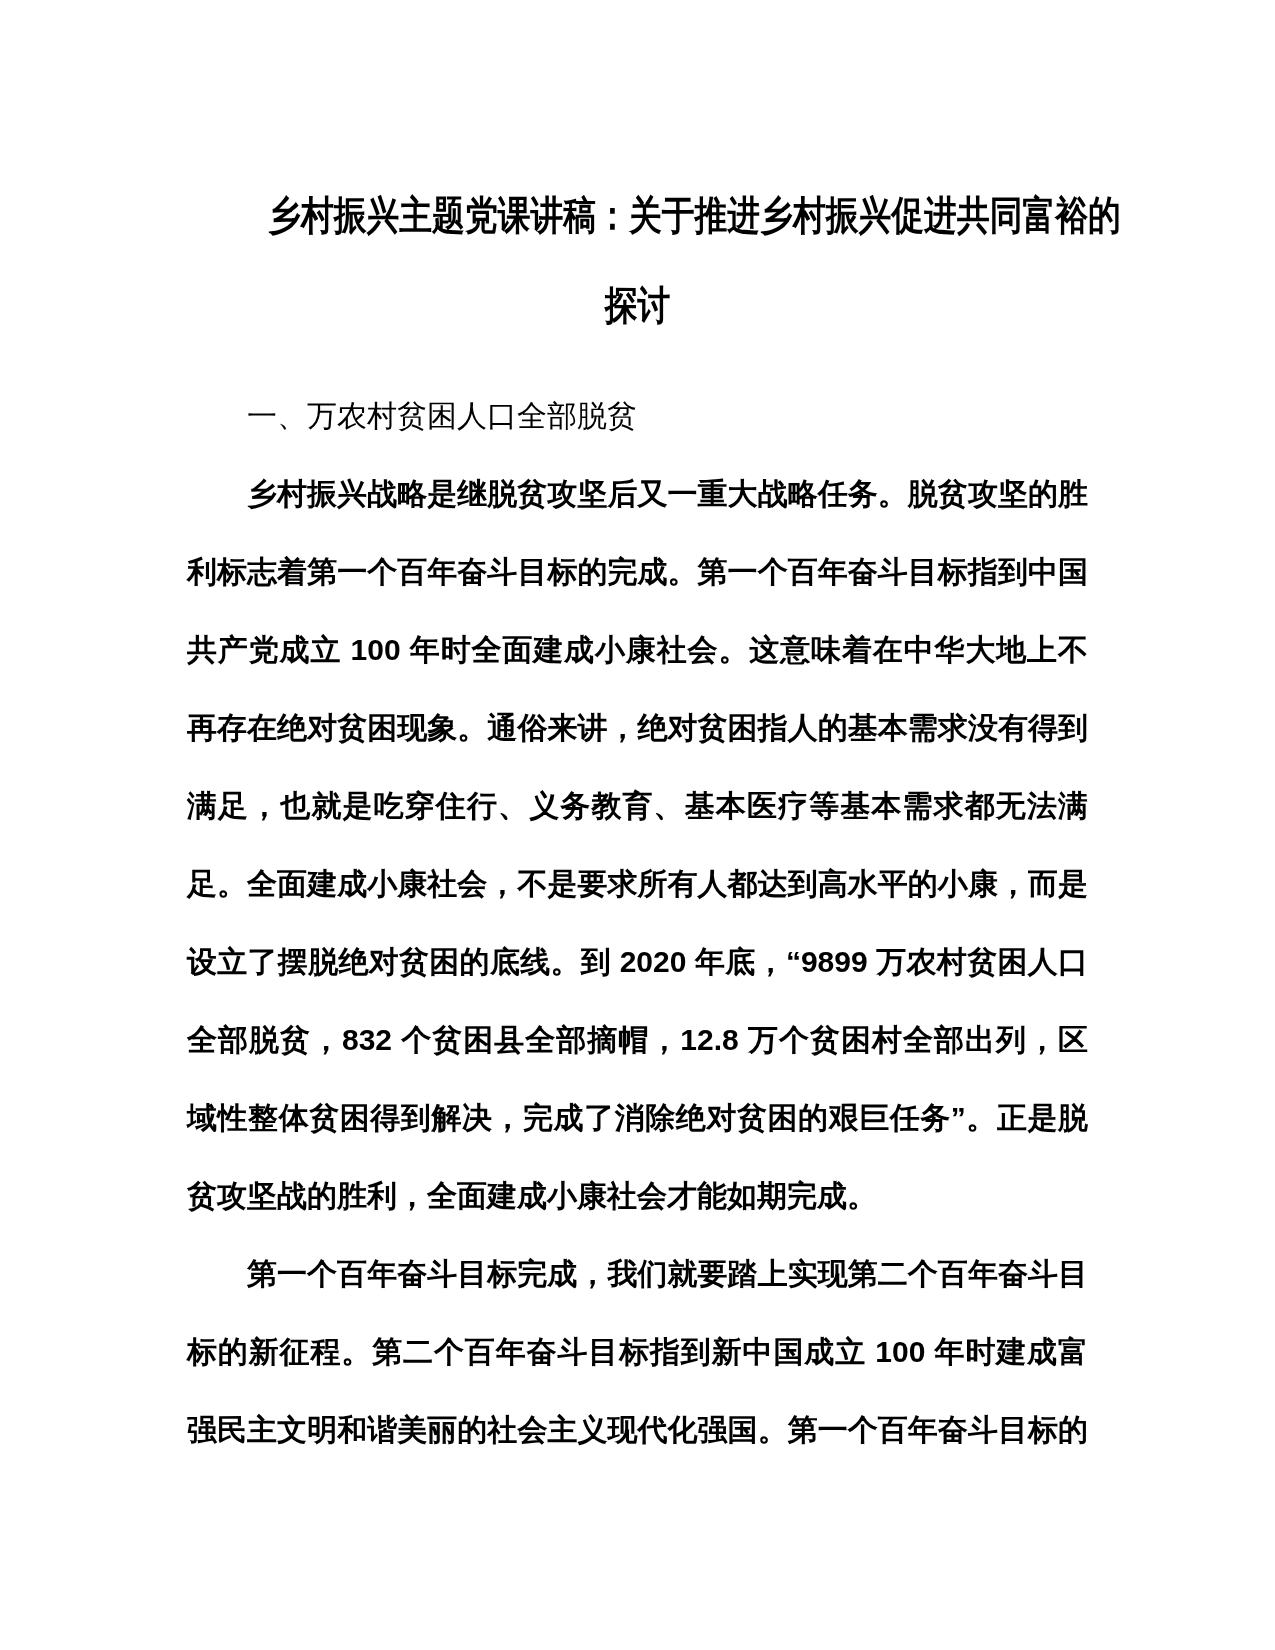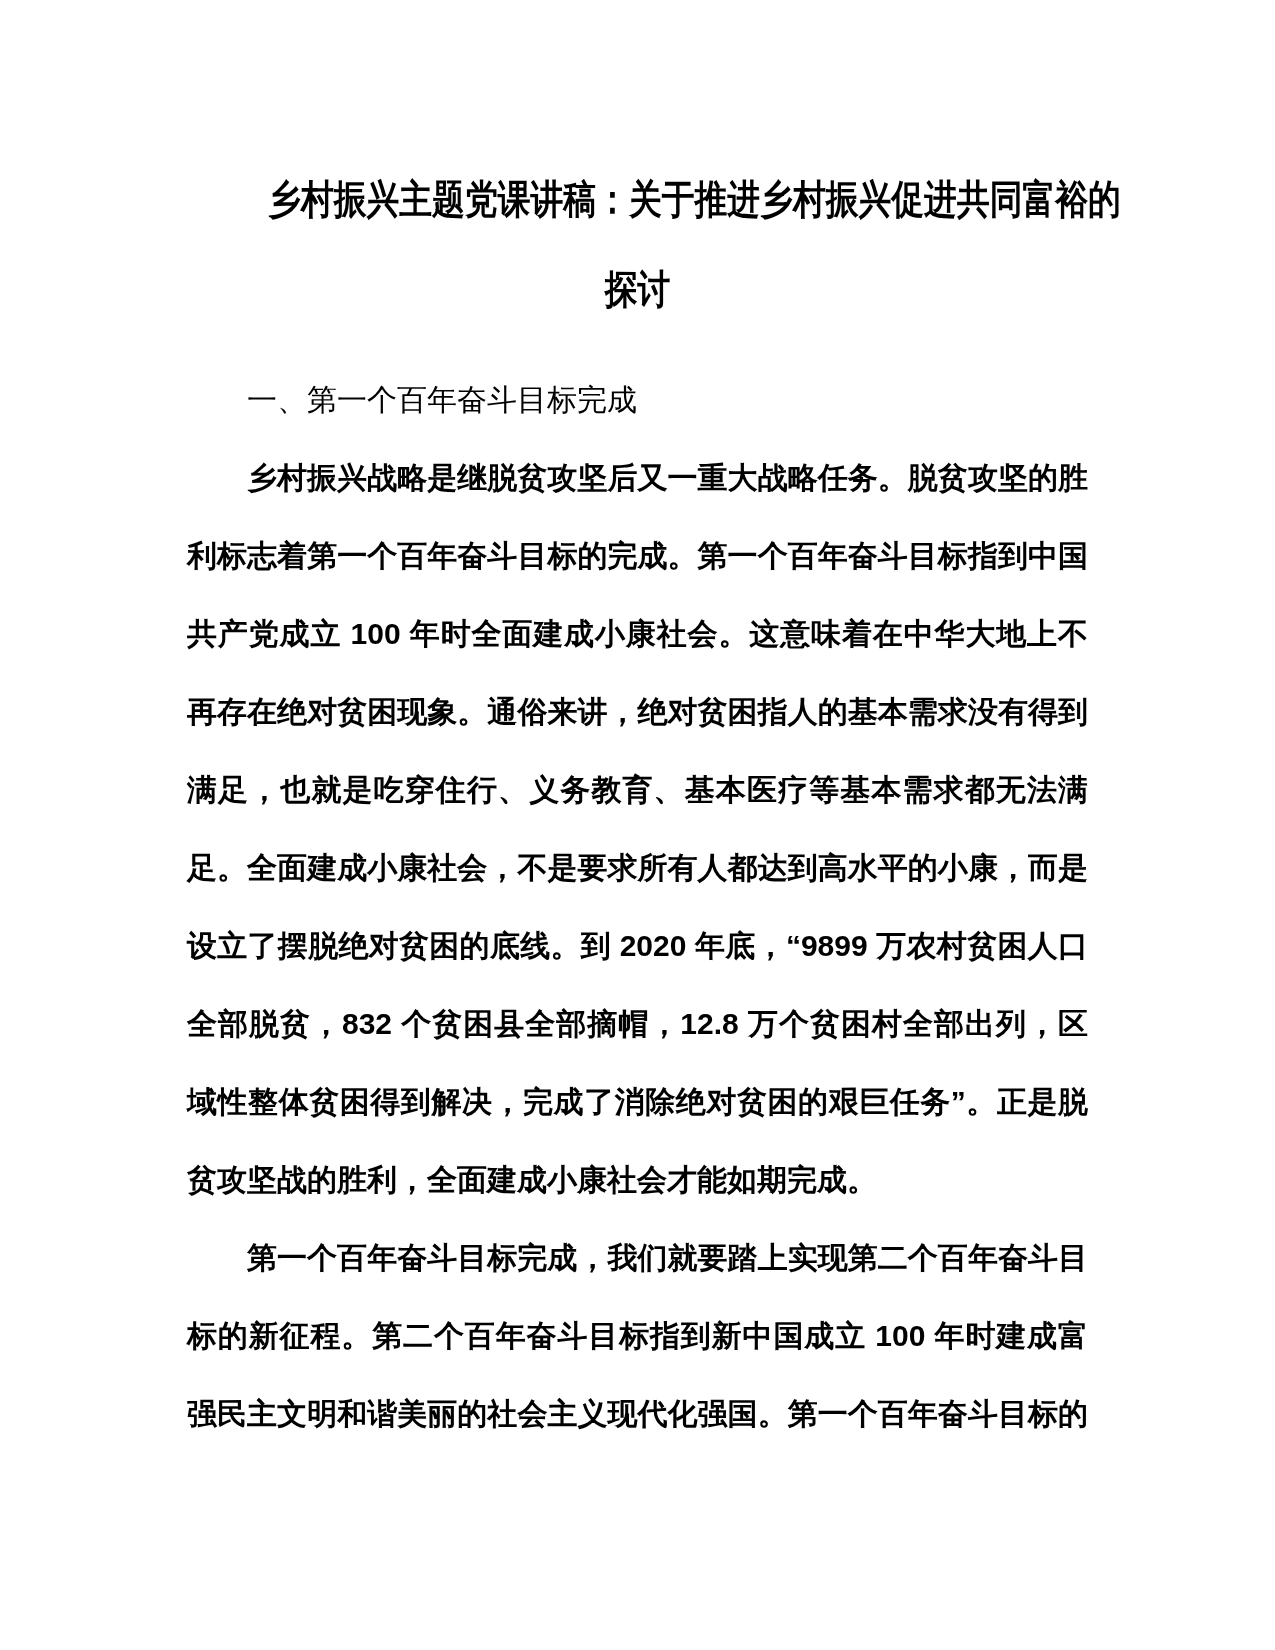--- a/index.html
+++ b/index.html
@@ -4,21 +4,21 @@
 <style>
   html, body {
     margin: 0;
     padding: 0;
     background: #ffffff;
   }
   .page {
     position: relative;
     width: 1275px;
     height: 1443px;
-    margin: 0 auto;
+    margin: 16px auto;
     background: #ffffff;
     box-sizing: border-box;
     padding: 127px 187px 0 187px;
     overflow: hidden;
     font-family: "Liberation Sans", sans-serif;
     color: #000000;
   }
   .doc-title {
     text-align: center;
     font-size: 40px;
@@ -53,19 +53,19 @@
 </head>
 <body>
 
 <div class="page">
   <h1 class="doc-title">
     <span class="title-line">乡村振兴主题党课讲稿：关于推进乡村振兴促进共同富裕的</span>
     <span class="title-line">探讨</span>
   </h1>
 
   <div class="doc-body">
-    <p class="section-heading">一、第一个百年奋斗目标完成</p>
+    <p class="section-heading">一、万农村贫困人口全部脱贫</p>
 
     <p class="para">乡村振兴战略是继脱贫攻坚后又一重大战略任务。脱贫攻坚的胜利标志着第一个百年奋斗目标的完成。第一个百年奋斗目标指到中国共产党成立 100 年时全面建成小康社会。这意味着在中华大地上不再存在绝对贫困现象。通俗来讲，绝对贫困指人的基本需求没有得到满足，也就是吃穿住行、义务教育、基本医疗等基本需求都无法满足。全面建成小康社会，不是要求所有人都达到高水平的小康，而是设立了摆脱绝对贫困的底线。到 2020 年底，“9899 万农村贫困人口全部脱贫，832 个贫困县全部摘帽，12.8 万个贫困村全部出列，区域性整体贫困得到解决，完成了消除绝对贫困的艰巨任务”。正是脱贫攻坚战的胜利，全面建成小康社会才能如期完成。</p>
 
     <p class="para">第一个百年奋斗目标完成，我们就要踏上实现第二个百年奋斗目标的新征程。第二个百年奋斗目标指到新中国成立 100 年时建成富强民主文明和谐美丽的社会主义现代化强国。第一个百年奋斗目标的瓶颈在贫困地区和贫困人口，第二个百年奋斗目标的瓶颈在农村，需要</p>
   </div>
 </div>
 
 </body></html>

